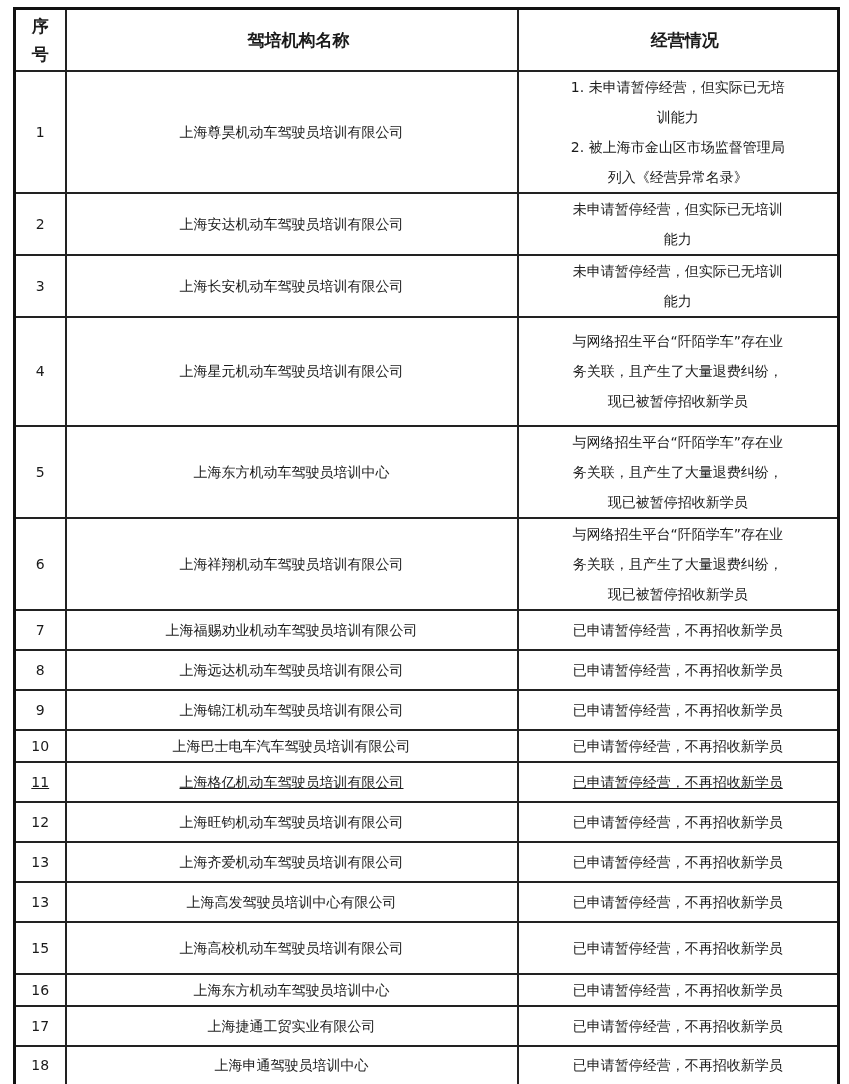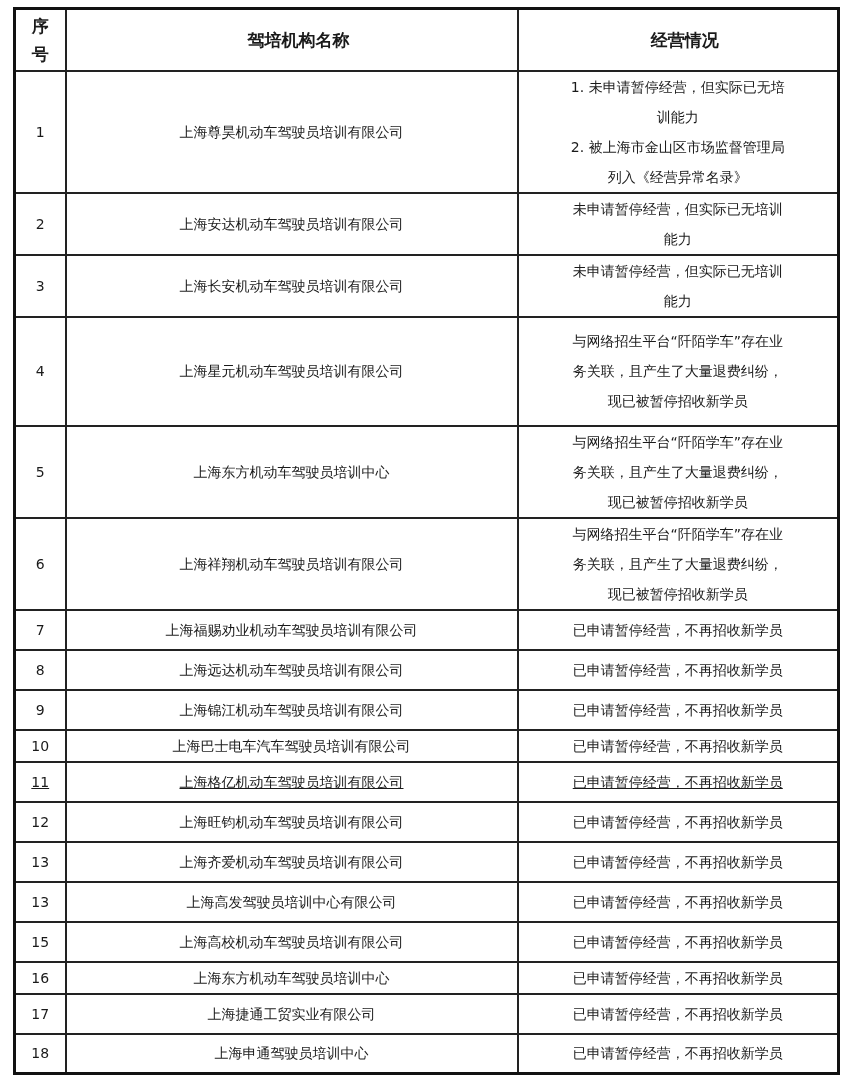--- a/index.html
+++ b/index.html
@@ -145,21 +145,21 @@
           <span class="line">已申请暂停经营，不再招收新学员</span>
         </td>
       </tr>
       <tr style="height: 40px;">
         <td class="num">13</td>
         <td>上海高发驾驶员培训中心有限公司</td>
         <td class="status">
           <span class="line">已申请暂停经营，不再招收新学员</span>
         </td>
       </tr>
-      <tr style="height: 40px;">
+      <tr style="height: 52px;">
         <td class="num">15</td>
         <td>上海高校机动车驾驶员培训有限公司</td>
         <td class="status">
           <span class="line">已申请暂停经营，不再招收新学员</span>
         </td>
       </tr>
       <tr style="height: 28px;">
         <td class="num">16</td>
         <td>上海东方机动车驾驶员培训中心</td>
         <td class="status">

